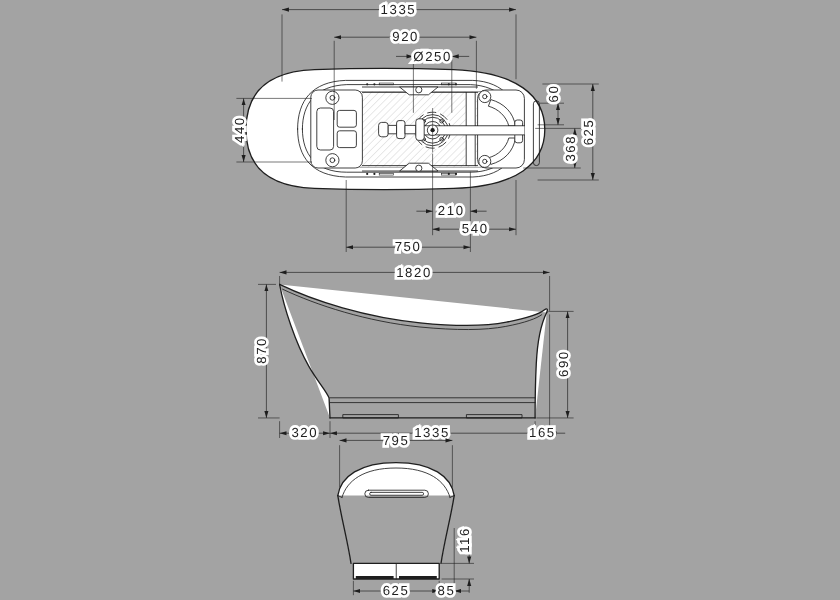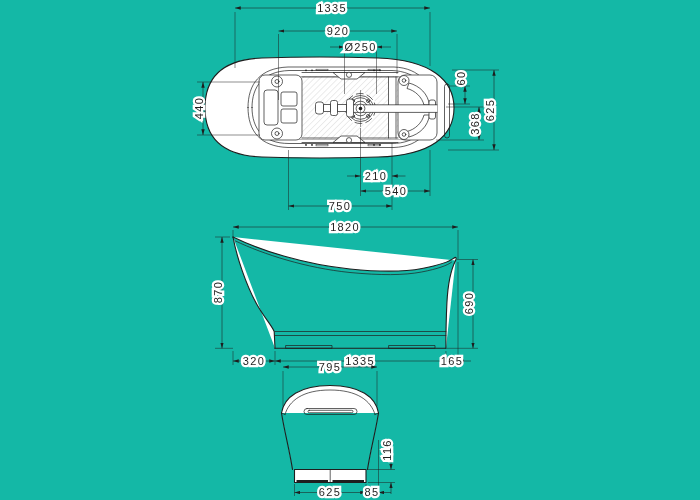--- a/index.html
+++ b/index.html
@@ -1,16 +1,16 @@
 <!DOCTYPE html>
 <html><head>
 <meta charset="utf-8">
 <style>
   html,body{margin:0;padding:0;background:#ffffff;}
-  .page{width:700px;height:500px;background:#14b8a6;position:relative;overflow:hidden;
+  .page{width:700px;height:500px;background:#a3a3a3;position:relative;overflow:hidden;
         font-family:"Liberation Sans", sans-serif;}
   svg{display:block;}
   .dimtxt{font-family:"Liberation Sans", sans-serif;font-size:11px;letter-spacing:1.3px;
           fill:#1e1e1e;text-anchor:middle;paint-order:stroke;stroke:#ffffff;stroke-width:4.5px;}
   .outline{fill:#ffffff;stroke:#1e1e1e;stroke-width:1.1;stroke-linejoin:round;stroke-linecap:round;}
   .thin{fill:none;stroke:#1e1e1e;stroke-width:0.7;stroke-linejoin:round;stroke-linecap:round;}
   .whitepart{fill:#ffffff;stroke:#1e1e1e;stroke-width:0.7;stroke-linejoin:round;}
   .dim{fill:none;stroke:#1e1e1e;stroke-width:0.55;}
   .ext{fill:none;stroke:#1e1e1e;stroke-width:0.5;}
   .cl{fill:none;stroke:#1e1e1e;stroke-width:0.45;}

